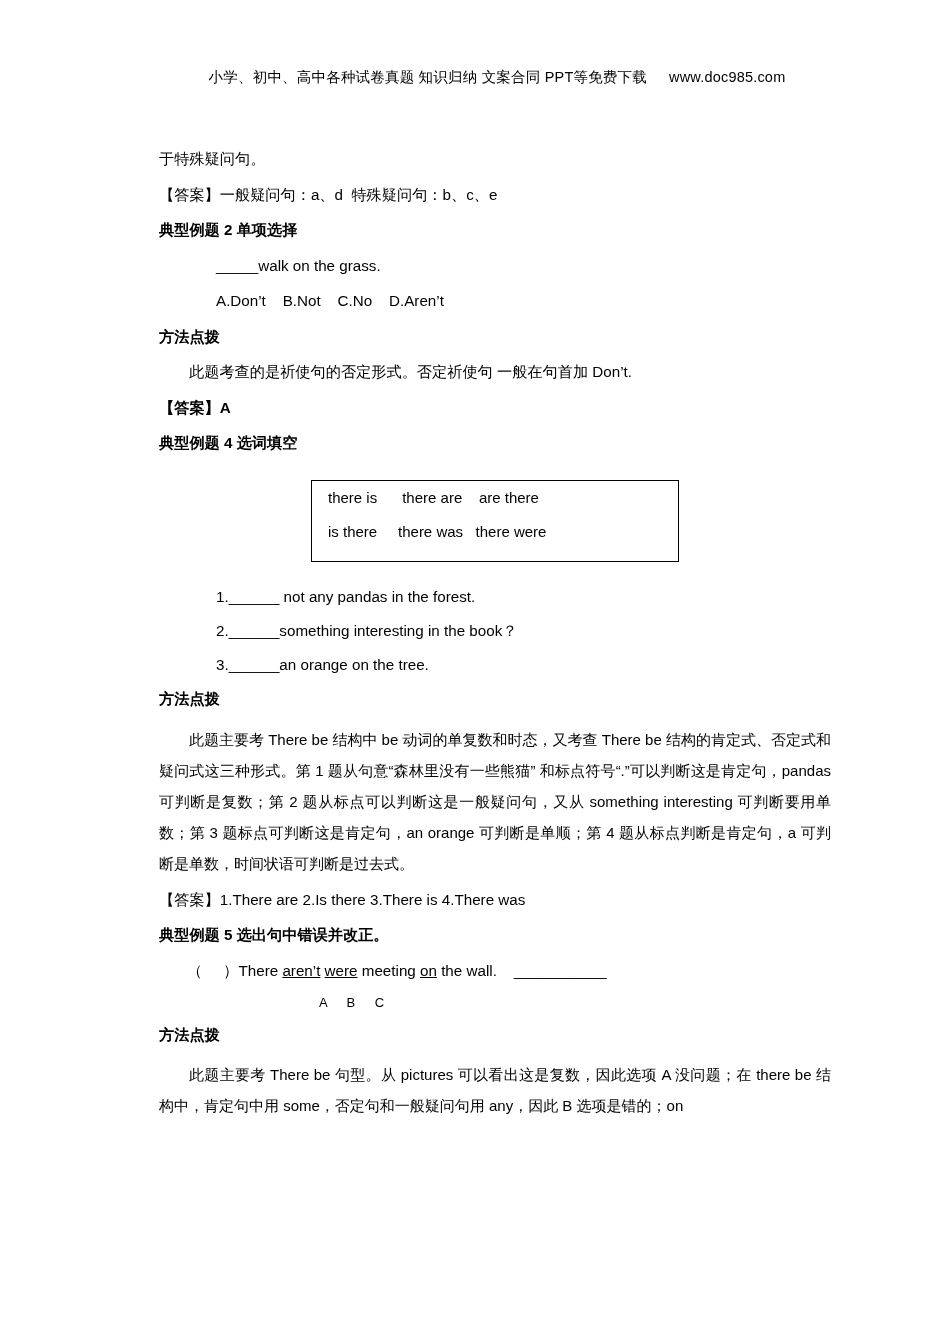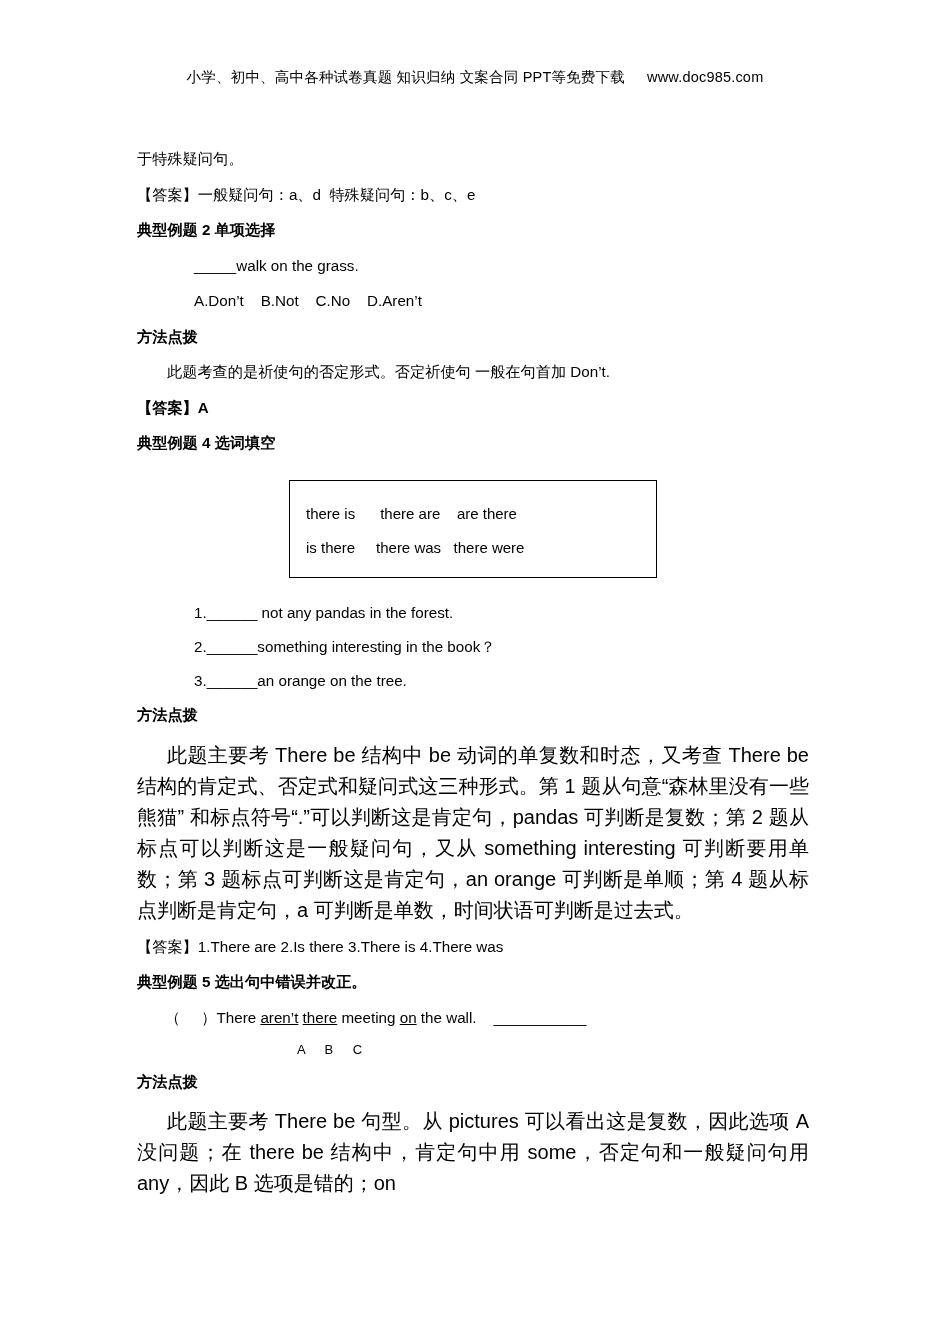--- a/index.html
+++ b/index.html
@@ -14,20 +14,21 @@
     color: #000000;
     position: relative;
     overflow: hidden;
   }
   .page {
     width: 768px;
     height: 1344px;
     position: relative;
     background: #fff;
     box-sizing: border-box;
+    margin-left: 22px;
   }
   .header-banner {
     position: absolute;
     top: 68px;
     left: 0;
     width: 950px;
     text-align: center;
     font-family: "Liberation Sans", sans-serif;
     font-size: 14.5px;
     color: #000;
@@ -58,38 +59,38 @@
     padding-left: 28px;
   }
   .indent2 {
     padding-left: 57px;
   }
   .indent-para {
     text-indent: 30px;
   }
   .para-block {
     font-family: "Liberation Sans", sans-serif;
-    font-size: 20px;
+    font-size: 15px;
     line-height: 31px;
     text-align: justify;
     text-indent: 30px;
     margin: 0 0 4px 0;
   }
   .spaced {
     margin-bottom: 16px;
   }
   .boxwrap {
     margin: 26px 0 24px 0;
     display: flex;
     justify-content: center;
   }
   .wordbox {
     border: 1px solid #000;
     width: 368px;
-    padding: 16px 0 12px 16px;
+    padding: 0 0 12px 16px;
     box-sizing: border-box;
   }
   .wordbox .row {
     font-family: "Liberation Sans", sans-serif;
     font-size: 15px;
     line-height: 34px;
     white-space: pre;
   }
   .q-list .line {
     margin-bottom: 12px;
@@ -148,21 +149,21 @@
     </div>
 
     <p class="line bold">方法点拨</p>
 
     <p class="para-block">此题主要考 There be 结构中 be 动词的单复数和时态，又考查 There be 结构的肯定式、否定式和疑问式这三种形式。第 1 题从句意“森林里没有一些熊猫” 和标点符号“.”可以判断这是肯定句，pandas 可判断是复数；第 2 题从标点可以判断这是一般疑问句，又从 something interesting 可判断要用单数；第 3 题标点可判断这是肯定句，an orange 可判断是单顺；第 4 题从标点判断是肯定句，a 可判断是单数，时间状语可判断是过去式。</p>
 
     <p class="line" style="margin-top:10px">【答案】1.There are 2.Is there 3.There is 4.There was</p>
 
     <p class="line bold">典型例题 5 选出句中错误并改正。</p>
 
-    <p class="line indent1"><span>（     ）There </span><span class="u">aren’t</span><span> </span><span class="u">there</span><span> meeting </span><span class="u">on</span><span> the wall.    ___________</span></p>
+    <p class="line indent1"><span>（     ）There </span><span class="u">aren’t</span><span> </span><span class="u">were</span><span> meeting </span><span class="u">on</span><span> the wall.    ___________</span></p>
 
     <p class="abc-row">A  B    C</p>
 
     <p class="line bold">方法点拨</p>
 
     <p class="para-block">此题主要考 There be 句型。从 pictures 可以看出这是复数，因此选项 A 没问题；在 there be 结构中，肯定句中用 some，否定句和一般疑问句用 any，因此 B 选项是错的；on</p>
 
   </div>
 </div>
 

